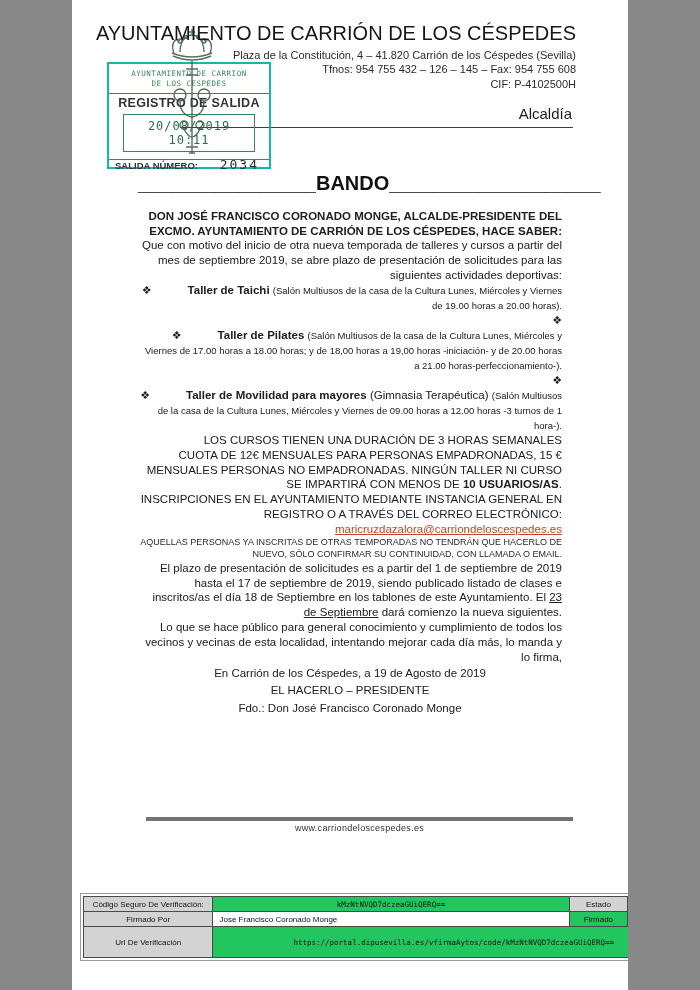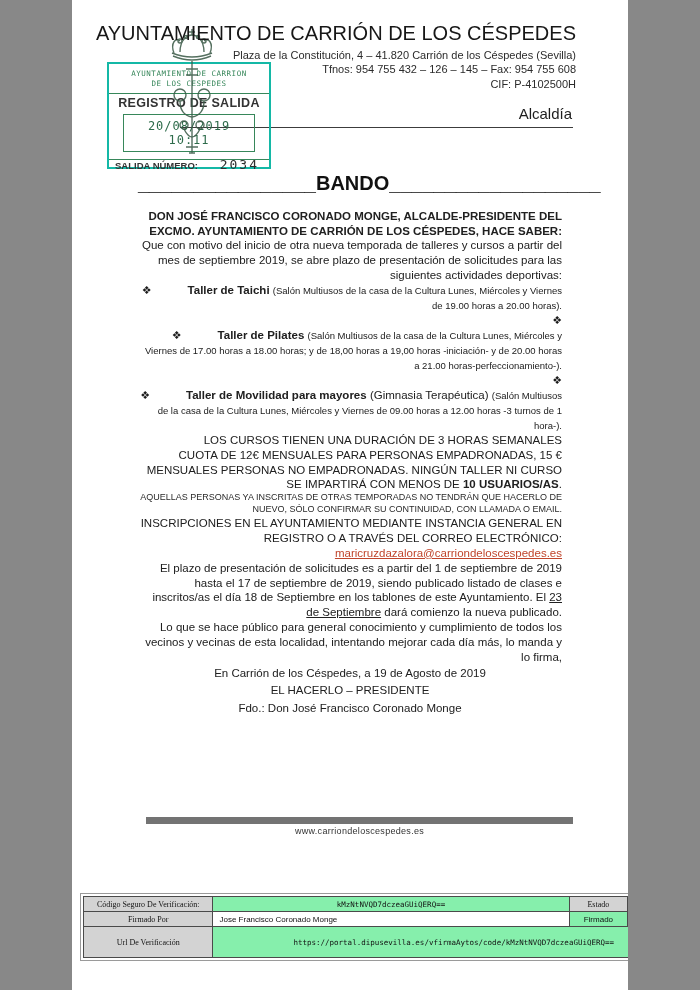--- a/index.html
+++ b/index.html
@@ -46,29 +46,29 @@
   .cuota{margin-bottom:10px;}
   .inscripciones{margin-bottom:10px;}
   .small-note{font-size:9px;line-height:1.3;margin-bottom:13px;color:#2a2a2a;}
   .plazo{margin-bottom:27px;}
   .publico{margin-bottom:24px;}
   .signature{text-align:center;line-height:1.5;}
   .u{text-decoration:underline;}
   .email{color:#c0452c;text-decoration:underline;cursor:pointer;}
 
   
-  .footer{position:absolute;top:817px;left:74px;right:55px;border-top:7px solid #737373;text-align:center;}
+  .footer{position:absolute;top:817px;left:74px;right:55px;border-top:4px solid #737373;text-align:center;}
   .website{font-size:9px;color:#333;padding-top:2px;letter-spacing:.3px;}
 
   
   .verif-wrap{position:absolute;left:8px;top:893px;width:612px;border:1px solid #9a9a9a;padding:2px;background:#fff;}
   table.verif{border-collapse:collapse;width:100%;table-layout:fixed;}
   .verif td{border:1px solid #4a4a4a;font-size:8px;color:#111;padding:1px 3px;height:12px;vertical-align:middle;overflow:hidden;white-space:nowrap;}
-  .verif td.lbl{background:#d3d3d3;text-align:center;font-family:Liberation Serif, serif;}
-  .verif td.val{background:#86efac;text-align:center;}
+  .verif td.lbl{background:#d3d3d3;text-align:center;}
+  .verif td.val{background:#22c55e;text-align:center;}
   .verif td.val-left{background:#fff;text-align:left;padding-left:6px;}
   .verif td.mono{font-family:"DejaVu Sans Mono",monospace;font-size:7.5px;}
   .verif tr.url-row td{height:28px;}
   .qr{position:absolute;left:628px;top:895px;width:66px;height:66px;}
 </style>
 </head>
 <body>
 
 <div class="page">
 
@@ -145,25 +145,25 @@
     <p class="bullet">
       <span class="bullet-glyph">❖</span><span class="bullet-tab"></span><span class="bullet-name">Taller de Movilidad para mayores</span>
       <span class="bullet-extra">(Gimnasia Terapéutica)</span>
       <span class="bullet-detail">(Salón Multiusos de la casa de la Cultura Lunes, Miércoles y Viernes de 09.00 horas a 12.00 horas -3 turnos de 1 hora-).</span>
     </p>
 
     <p class="center duration">LOS CURSOS TIENEN UNA DURACIÓN DE 3 HORAS SEMANALES</p>
 
     <p class="just cuota"><span>CUOTA DE 12€ MENSUALES PARA PERSONAS EMPADRONADAS, 15 € MENSUALES PERSONAS NO EMPADRONADAS. NINGÚN TALLER NI CURSO SE IMPARTIRÁ CON MENOS DE </span><b>10 USUARIOS/AS</b><span>.</span></p>
 
+    <p class="center inscripciones"><span>INSCRIPCIONES EN EL AYUNTAMIENTO MEDIANTE INSTANCIA GENERAL EN REGISTRO O A TRAVÉS DEL CORREO ELECTRÓNICO: </span><a class="email">maricruzdazalora@carriondeloscespedes.es</a></p>
+
     <p class="center small-note">AQUELLAS PERSONAS YA INSCRITAS DE OTRAS TEMPORADAS NO TENDRÁN QUE HACERLO DE NUEVO, SÓLO CONFIRMAR SU CONTINUIDAD, CON LLAMADA O EMAIL.</p>
 
-    <p class="center inscripciones"><span>INSCRIPCIONES EN EL AYUNTAMIENTO MEDIANTE INSTANCIA GENERAL EN REGISTRO O A TRAVÉS DEL CORREO ELECTRÓNICO: </span><a class="email">maricruzdazalora@carriondeloscespedes.es</a></p>
-
-    <p class="just plazo"><span>El plazo de presentación de solicitudes es a partir del 1 de septiembre de 2019 hasta el 17 de septiembre de 2019,  siendo publicado listado de clases e inscritos/as el  día 18 de Septiembre en los tablones de este Ayuntamiento.  El </span><span class="u">23 de Septiembre</span><span> dará comienzo la nueva publicado.</span></p>
+    <p class="just plazo"><span>El plazo de presentación de solicitudes es a partir del 1 de septiembre de 2019 hasta el 17 de septiembre de 2019,  siendo publicado listado de clases e inscritos/as el  día 18 de Septiembre en los tablones de este Ayuntamiento.  El </span><span class="u">23 de Septiembre</span><span> dará comienzo la nueva siguientes.</span></p>
 
     <p class="just publico">Lo que se hace público para general conocimiento y cumplimiento de todos los vecinos y vecinas de esta localidad, intentando mejorar cada día más, lo manda y lo firma,</p>
 
     <div class="signature">
       <div>En Carrión de los Céspedes, a 19 de Agosto de 2019</div>
       <div>EL HACERLO – PRESIDENTE</div>
       <div>Fdo.: Don José Francisco Coronado Monge</div>
     </div>
   </div>
 

